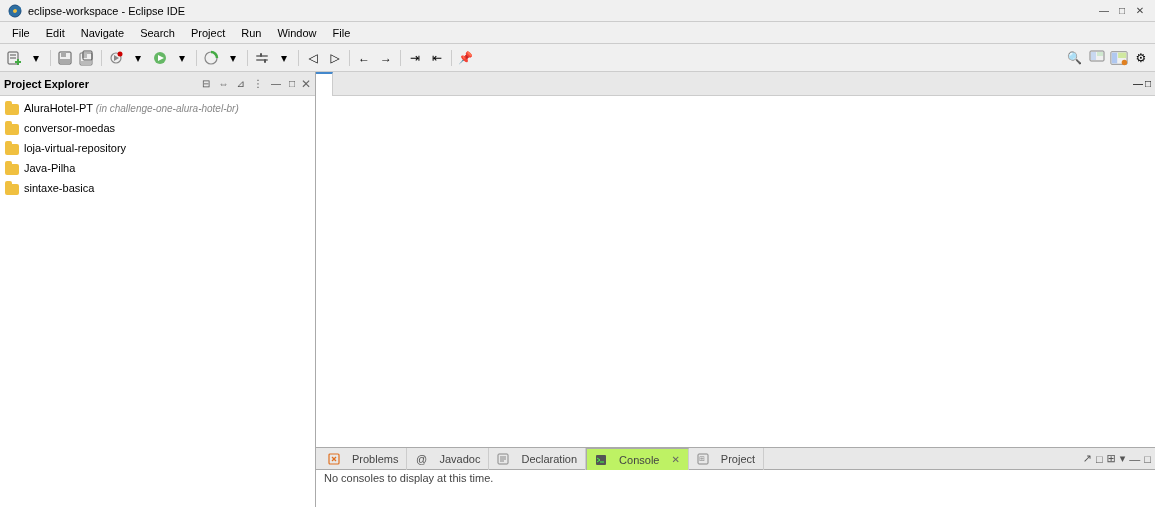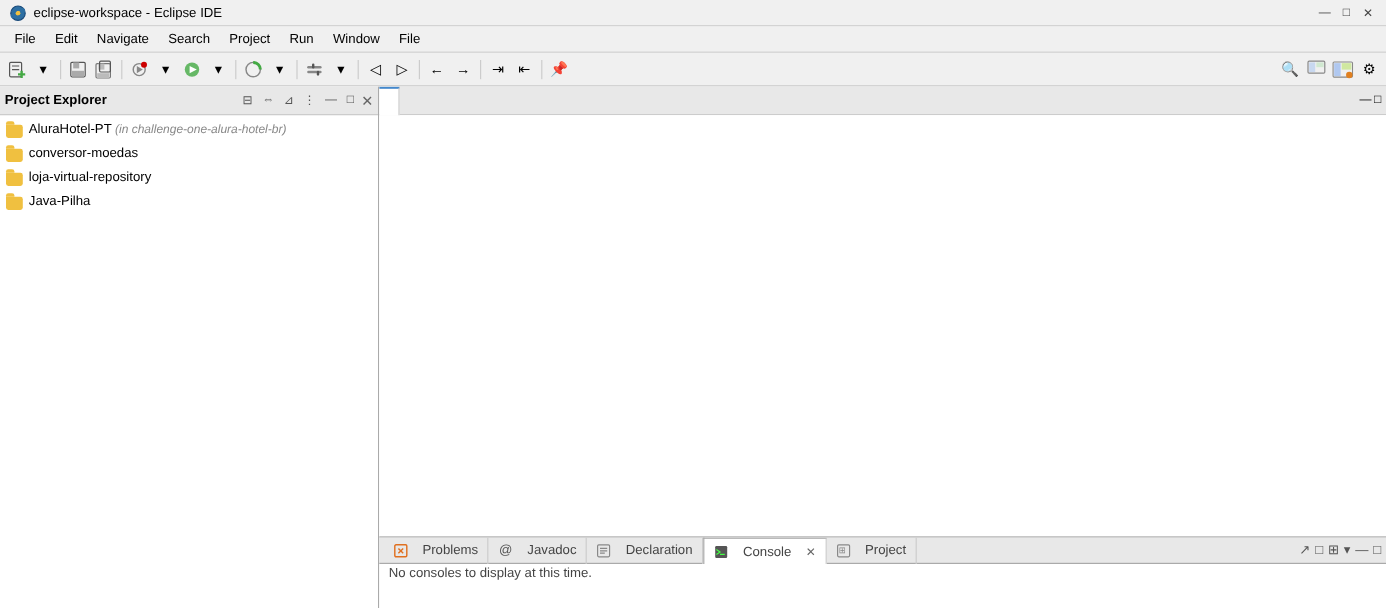--- a/index.html
+++ b/index.html
@@ -212,21 +212,21 @@
       align-items: center;
       padding: 2px 8px;
       height: 22px;
       cursor: pointer;
       font-size: 11px;
       color: #444;
       border-right: 1px solid #ccc;
       gap: 12px;
     }
     .bottom-tab.active {
-      background: #ffffff;
+      background: #bef264;
       border-top: 1px solid #aaa;
       border-left: 1px solid #aaa;
       border-right: 1px solid #ccc;
       margin-top: 1px;
       position: relative;
       z-index: 1;
     }
     .bottom-tab-icon {
       font-size: 10px;
       display: inline-flex;
@@ -440,20 +440,26 @@
           <span class="tree-item-label">loja-virtual-repository</span>
         </div>
 
         <div class="tree-item">
           <span class="tree-item-icon">
             <span class="folder-icon"></span>
           </span>
           <span class="tree-item-label">Java-Pilha</span>
         </div>
 
+        <div class="tree-item">
+          <span class="tree-item-icon">
+            <span class="folder-icon"></span>
+          </span>
+          <span class="tree-item-label">sintaxe-basica</span>
+        </div>
       </div>
     </div>
 
     <div class="center-right">
       <div class="editor-and-bottom">
 
         <div class="editor-area">
 
           <div style="height:24px; background:#e8e8e8; border-bottom:1px solid #ccc; display:flex; align-items:center;">
             <div style="padding:2px 8px; background:#fff; border-right:1px solid #ccc; border-top:2px solid #4488cc; font-size:11px; display:flex; align-items:center; gap:8px; height:24px;">

